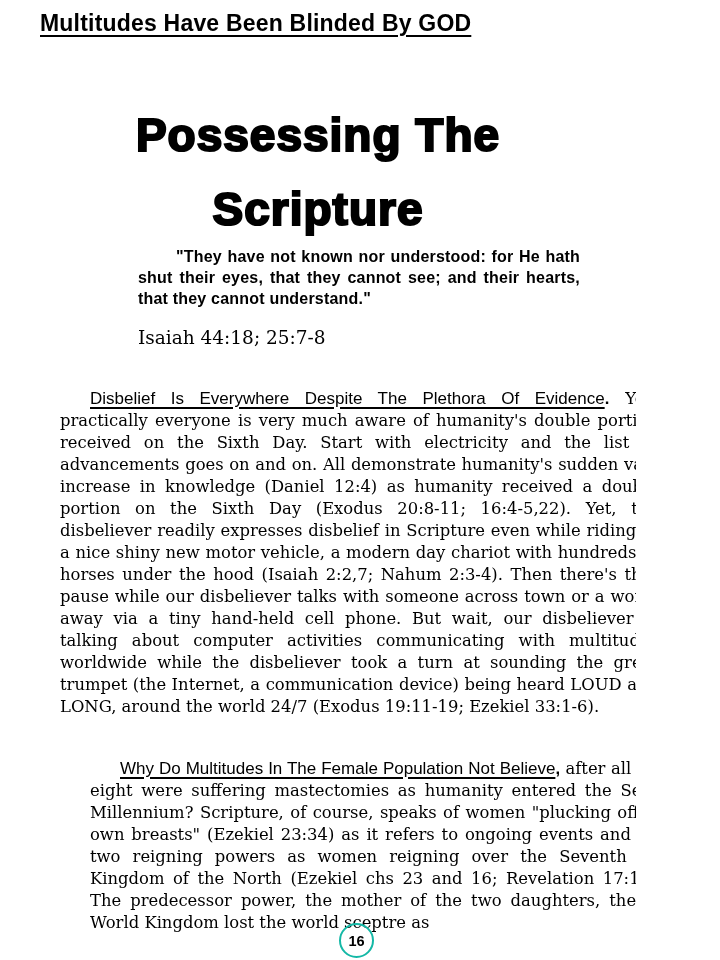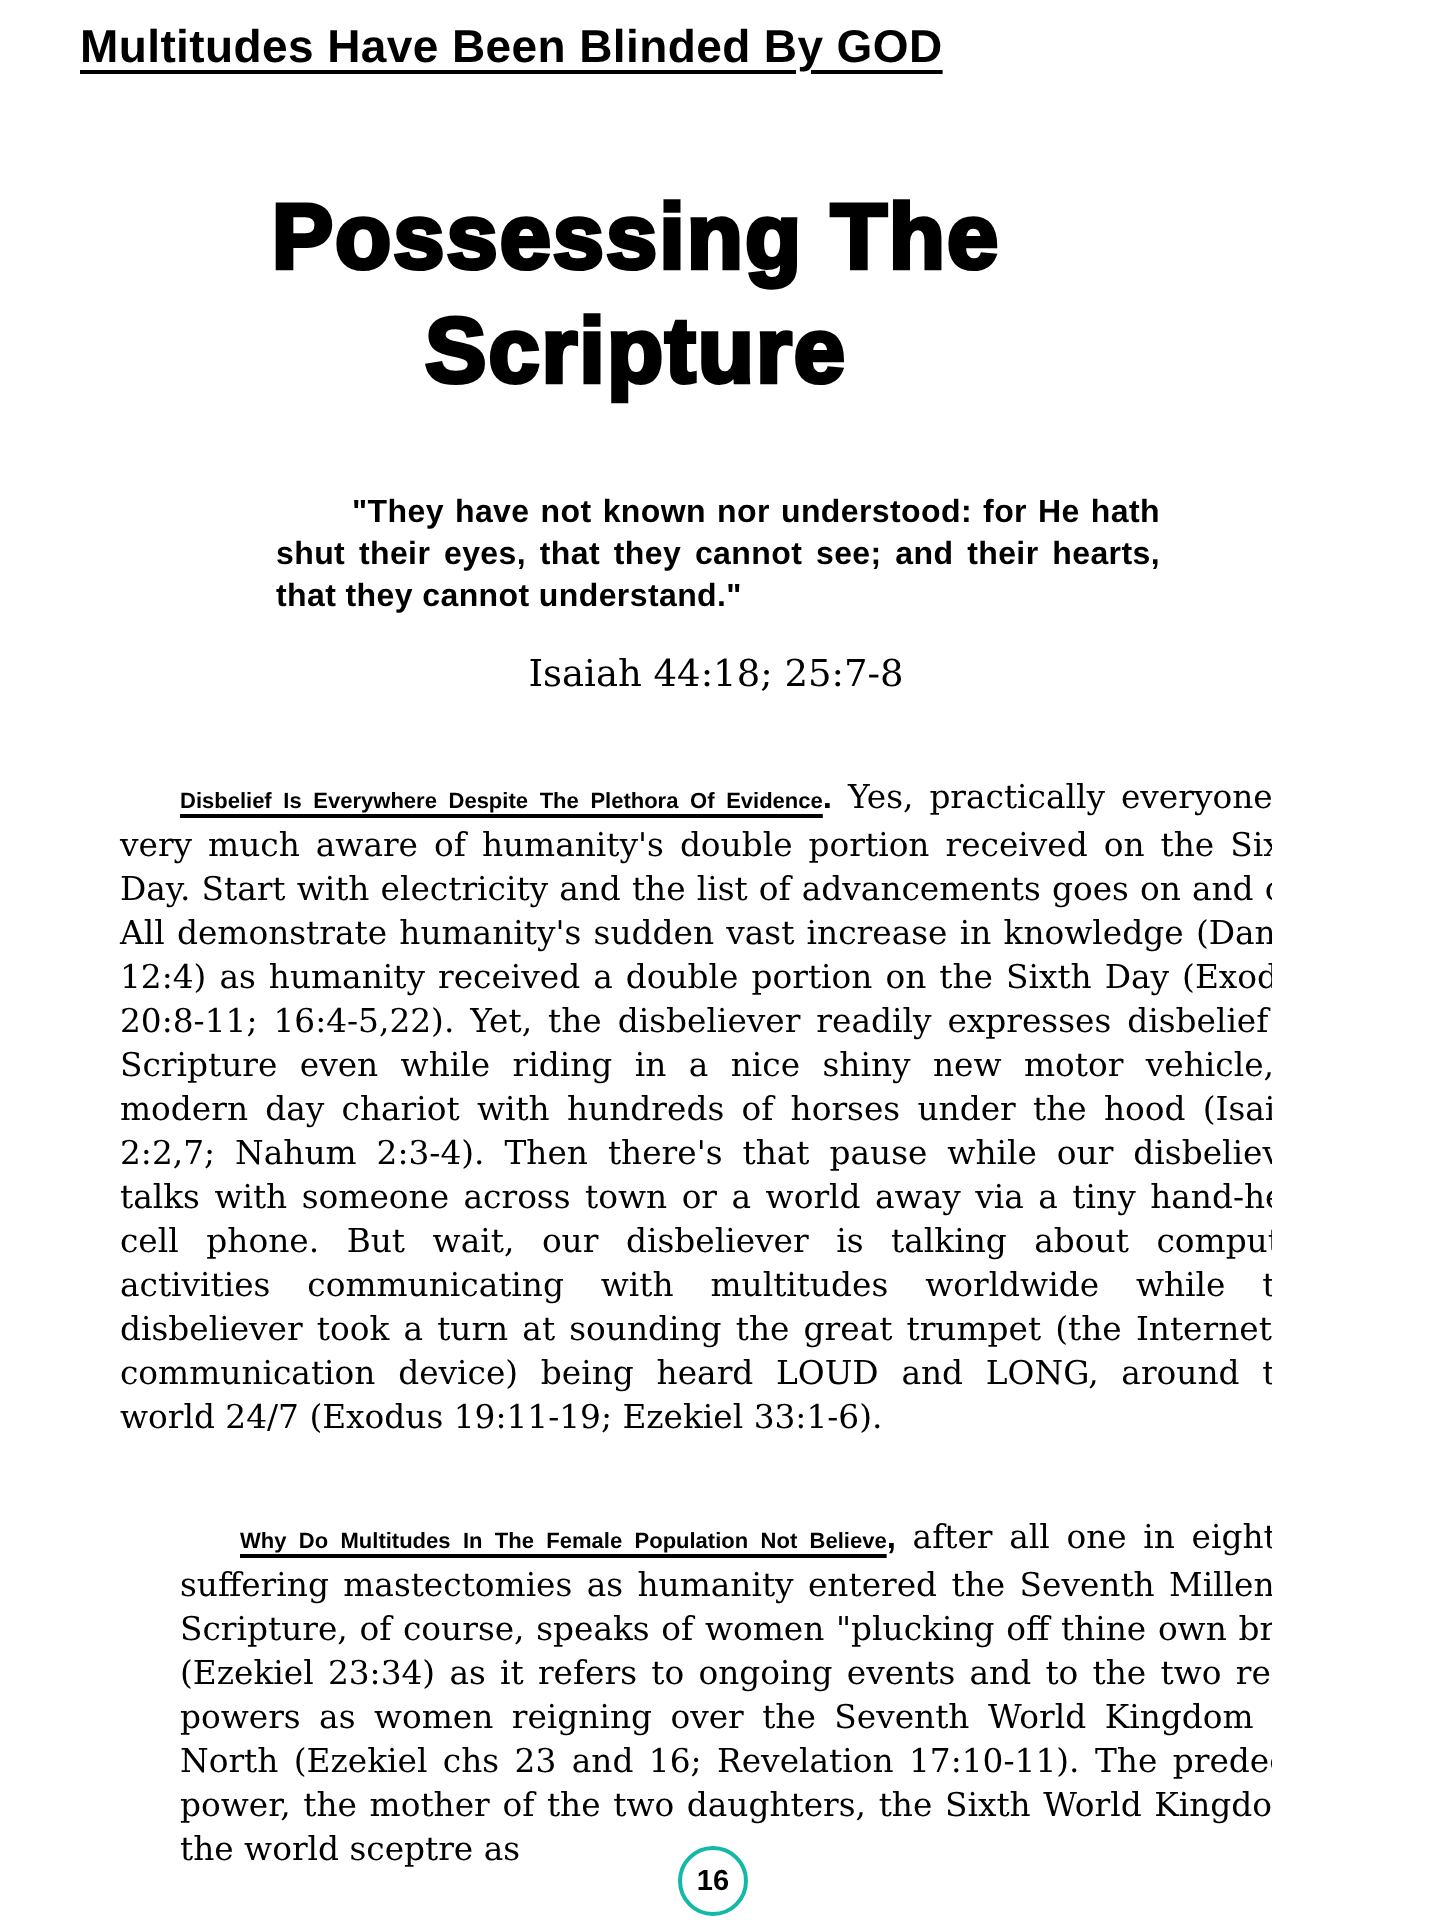--- a/index.html
+++ b/index.html
@@ -31,60 +31,60 @@
     top: 90px;
     margin: 0;
     text-align: center;
     font-family: "Liberation Sans", sans-serif;
     font-size: 46px;
     line-height: 57px;
     font-weight: bold;
     letter-spacing: 1px;
     -webkit-text-stroke: 2.2px #000000;
   }
-  .title-line { display: block; }
+  .title-line { display: block; margin-top: 17px; }
   .quote {
     position: absolute;
     left: 138px;
     width: 442px;
     top: 246px;
     font-family: "Liberation Sans", sans-serif;
     font-weight: bold;
     font-size: 16px;
     line-height: 21px;
     letter-spacing: 0.2px;
     text-align: justify;
     text-indent: 38px;
   }
   .citation {
     position: absolute;
     left: 138px;
     width: 440px;
     top: 327px;
-    text-align: center;
+    text-align: left;
     font-family: "DejaVu Serif", serif;
     font-size: 18.5px;
   }
   .para {
     position: absolute;
     left: 60px;
     width: 598px;
     margin: 0;
     font-family: "DejaVu Serif", serif;
     font-size: 16.4px;
     line-height: 22px;
     text-align: justify;
     text-indent: 30px;
   }
   .para-1 { top: 388px; }
   .para-2 { top: 758px; margin-left: 30px; }
   .lead {
     font-family: "Liberation Sans", sans-serif;
-    font-weight: bold;
-    font-size: 11px;
+    font-weight: normal;
+    font-size: 17px;
     text-decoration: underline;
     text-decoration-thickness: 2px;
     text-underline-offset: 3px;
   }
   .lead-punct {
     font-family: "Liberation Sans", sans-serif;
     font-weight: bold;
     font-size: 16.6px;
   }
   .page-number {

